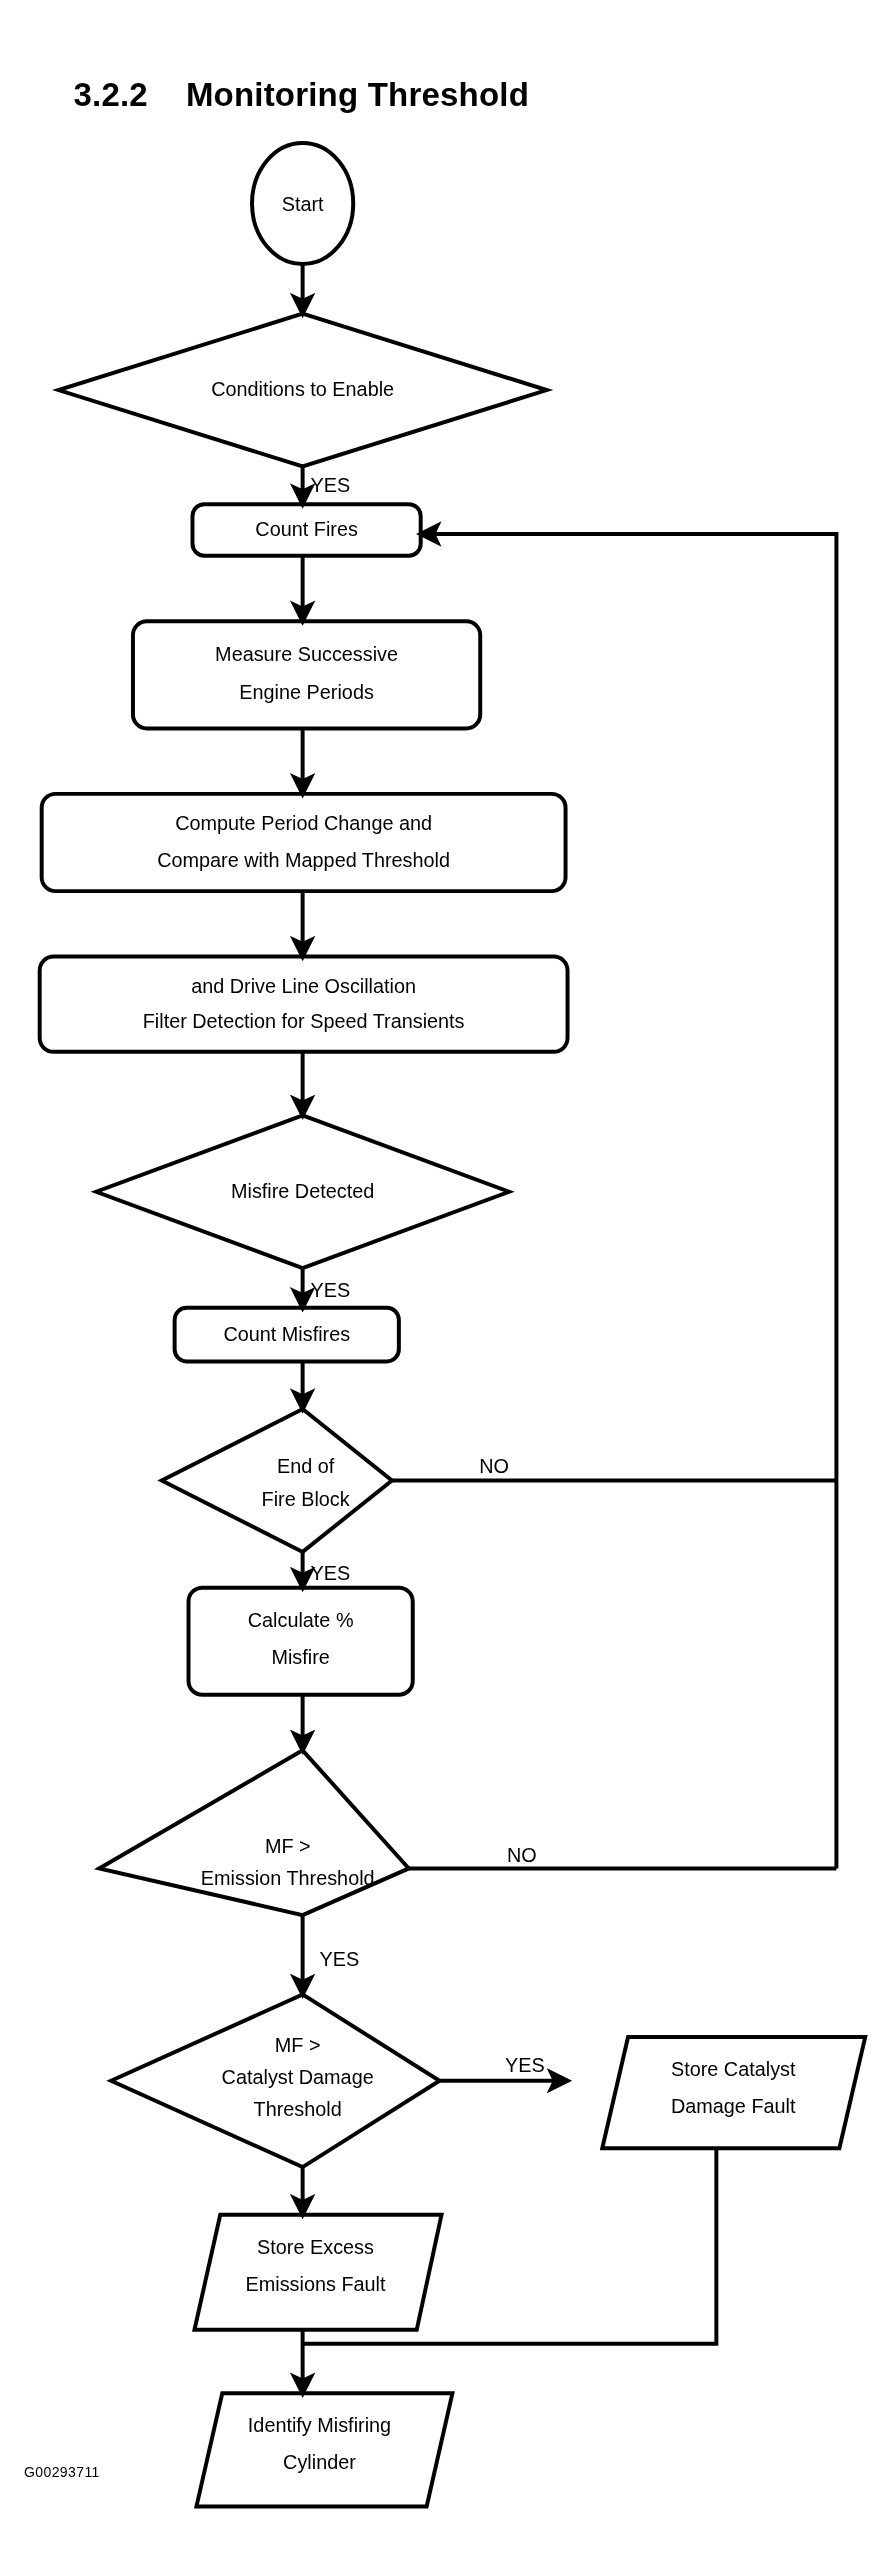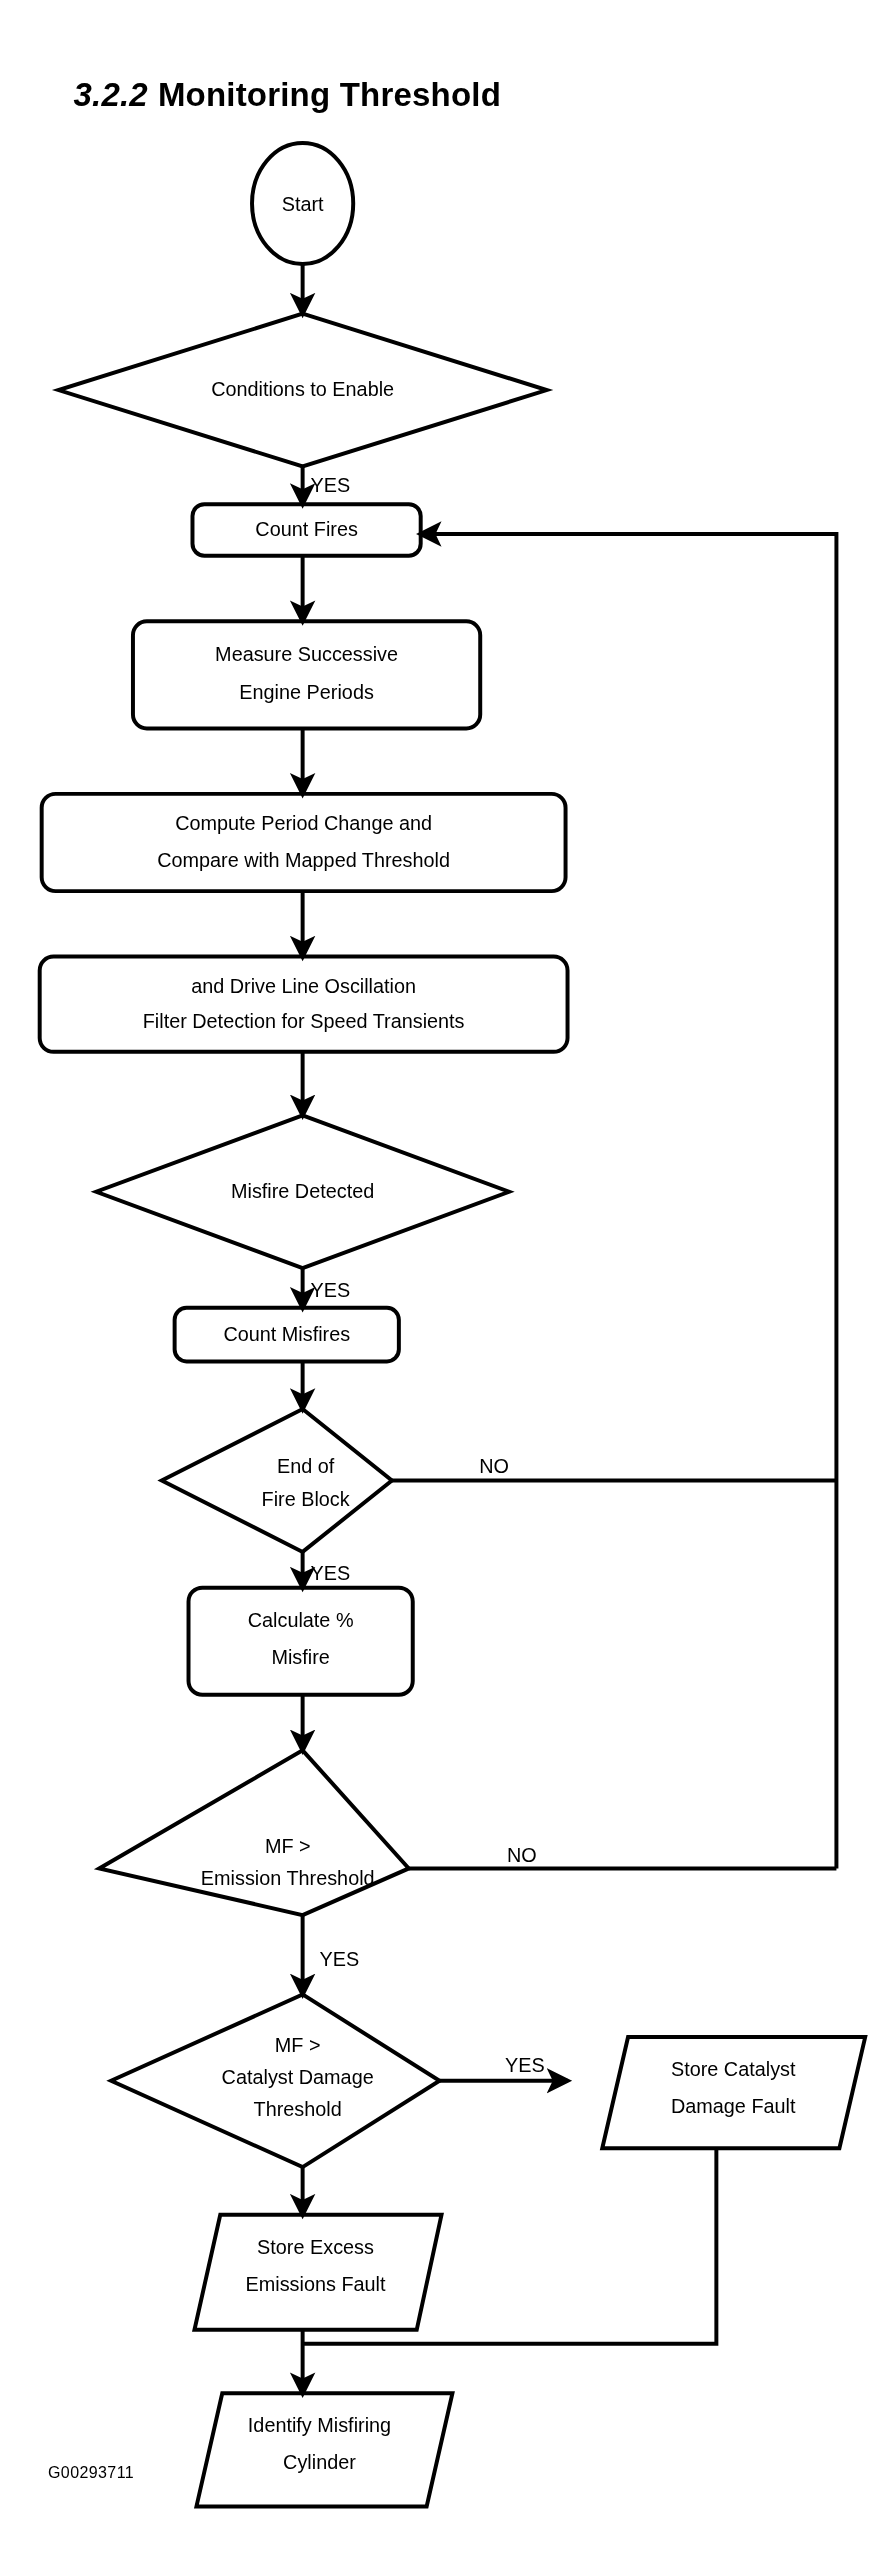--- a/index.html
+++ b/index.html
@@ -24,26 +24,26 @@
   #title {
     position: absolute;
     left: 36px;
     top: 38px;
     font-size: 33px;
     font-weight: bold;
     letter-spacing: 0.2px;
     white-space: pre;
     line-height: 1.15;
   }
-  #title .num { margin-right: 10px; font-style: italic; }
+  #title .num { margin-right: 38px; }
   #figure-id {
     position: absolute;
-    left: 48px;
+    left: 24px;
     top: 2464px;
-    font-size: 16px;
+    font-size: 14px;
     font-weight: normal;
     letter-spacing: 0.4px;
     white-space: pre;
   }
   svg#flow {
     position: absolute;
     left: 0;
     top: 0;
     width: 890px;
     height: 2576px;

